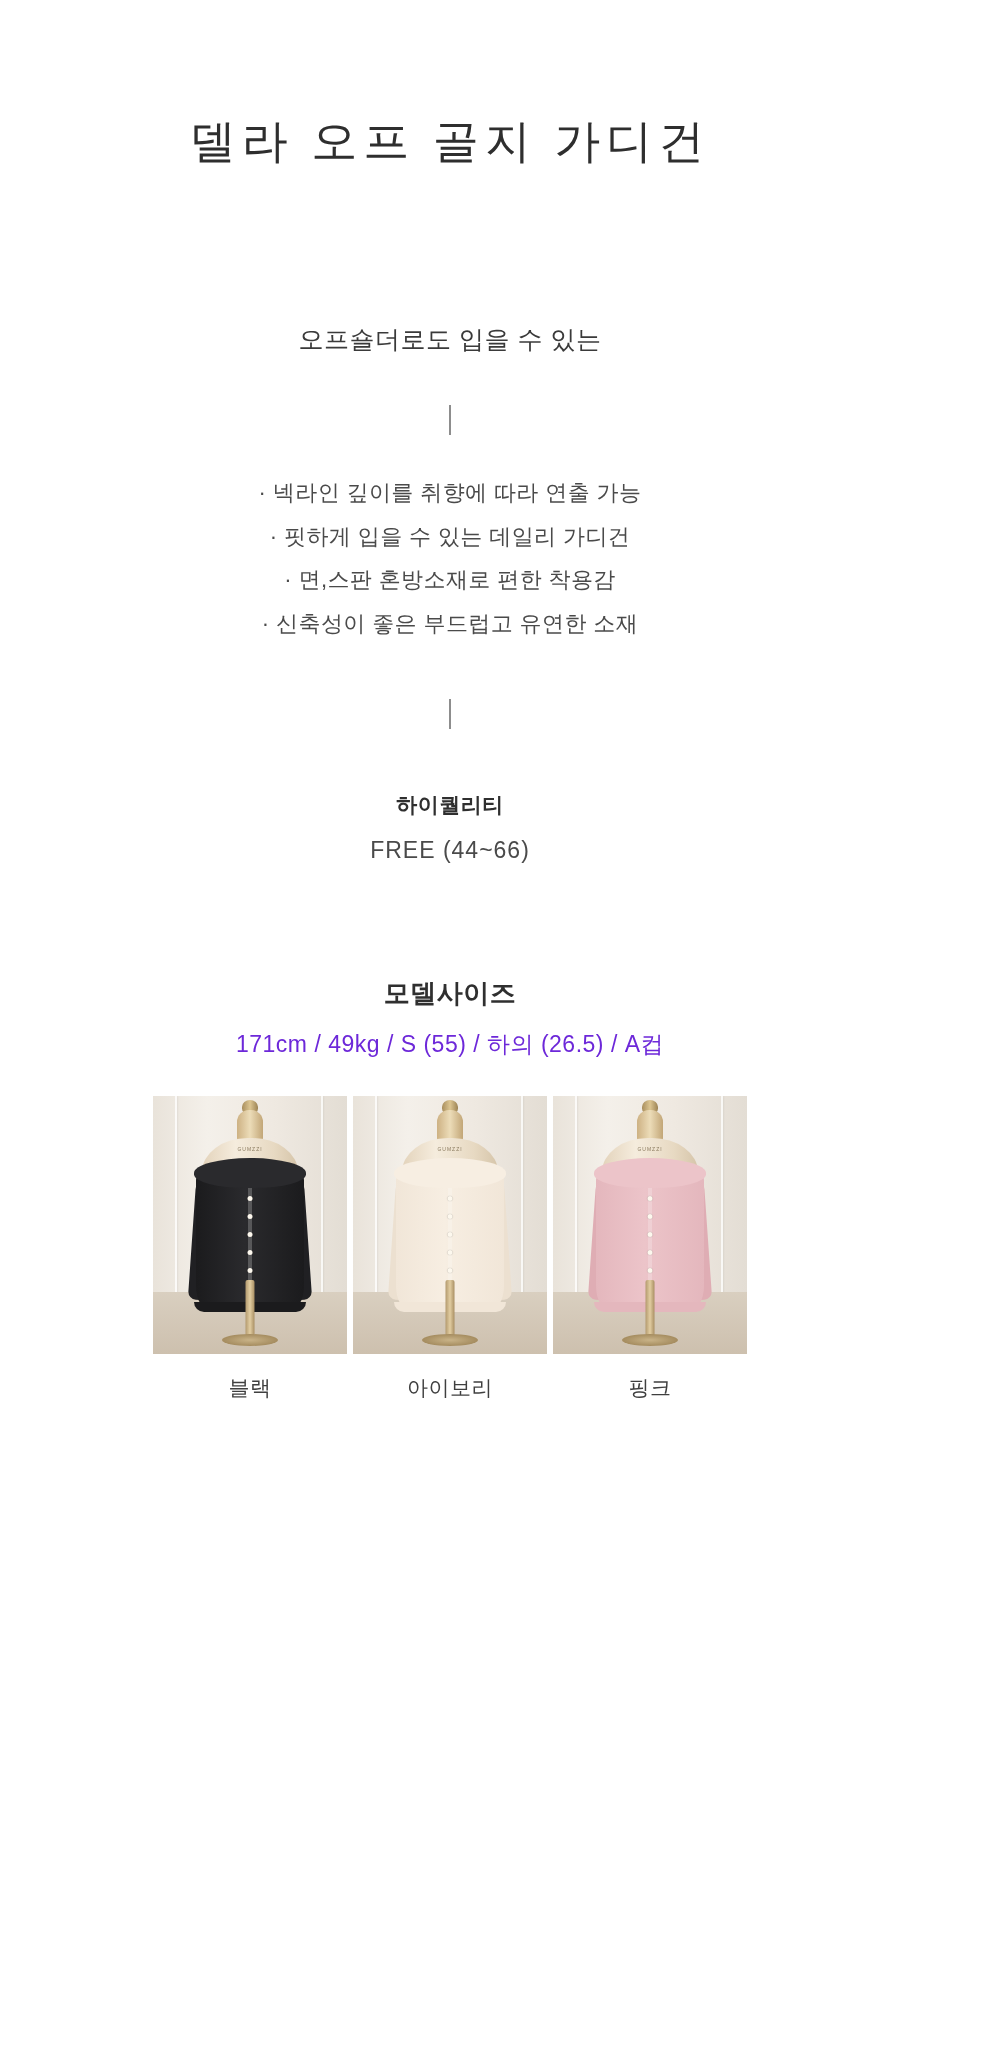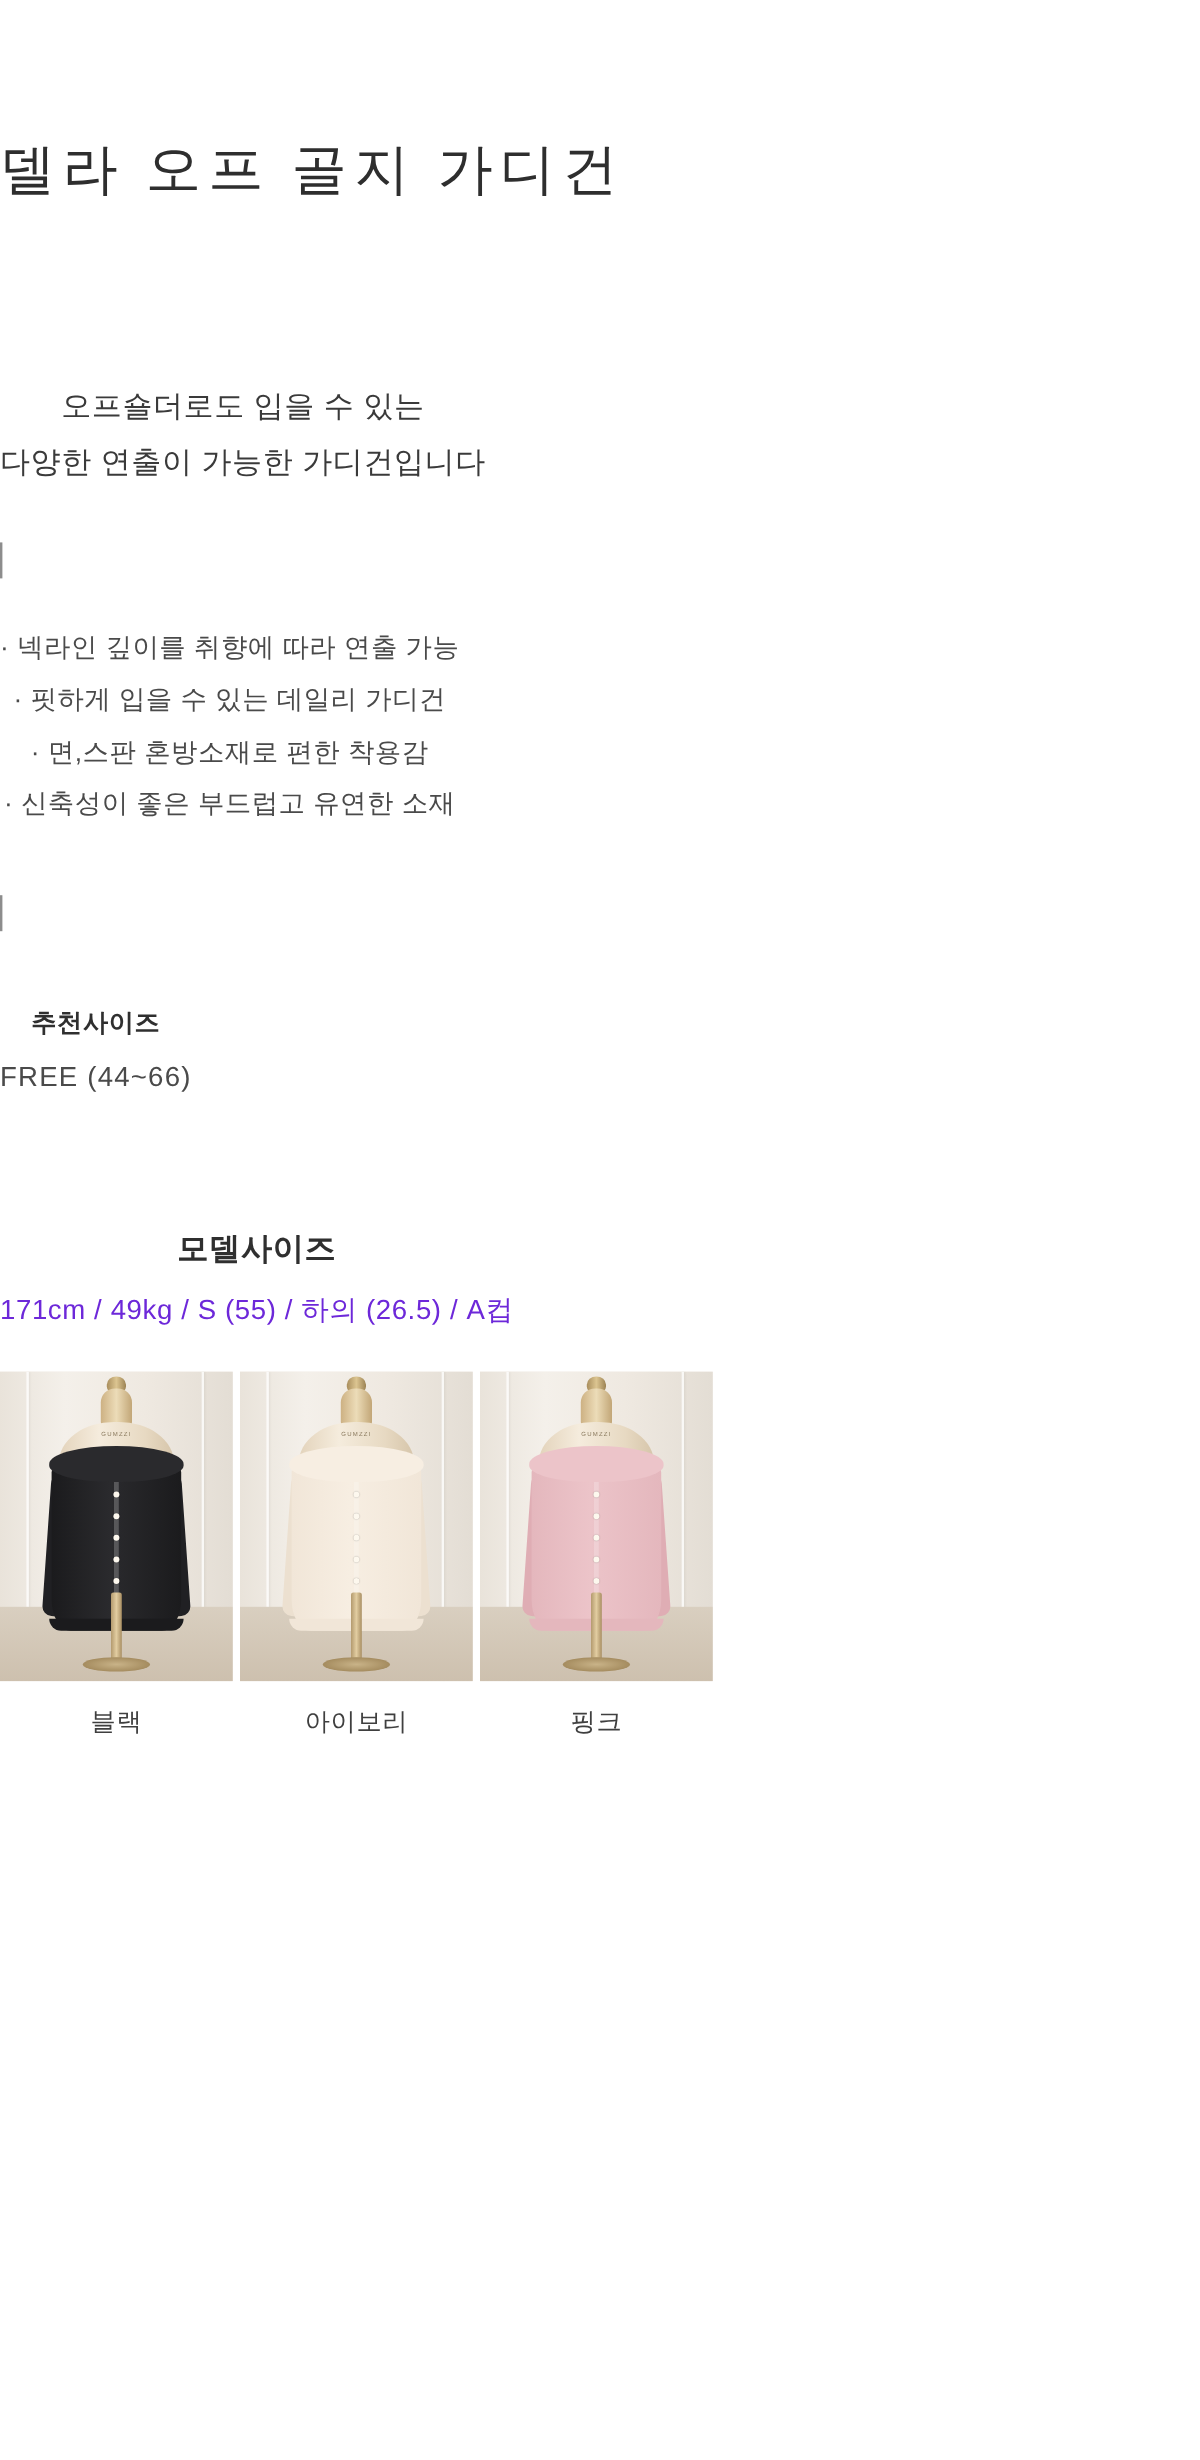--- a/index.html
+++ b/index.html
@@ -14,21 +14,21 @@
     color: #3d3d3d;
     -webkit-font-smoothing: antialiased;
   }
   .page {
     width: 900px;
     min-height: 2050px;
     position: relative;
     box-sizing: border-box;
     display: flex;
     flex-direction: column;
-    align-items: flex-start;
+    align-items: center;
   }
 
   
   .title {
     margin-top: 112px;
     font-family: "Liberation Serif", "DejaVu Serif", serif;
     font-size: 46px;
     letter-spacing: 6px;
     font-weight: 400;
     color: #2e2e2e;
@@ -268,36 +268,35 @@
 </style>
 </head>
 <body>
 
 <div class="page">
 
   <h1 class="title">델라 오프 골지 가디건</h1>
 
   <div class="lead">
     <div>오프숄더로도 입을 수 있는</div>
-    <div>다양한 연출이 가능한 가디건입니다</div>
   </div>
 
   <div class="divider"></div>
 
   <div class="features">
     <div>· 넥라인 깊이를 취향에 따라 연출 가능</div>
     <div>· 핏하게 입을 수 있는 데일리 가디건</div>
     <div>· 면,스판 혼방소재로 편한 착용감</div>
     <div>· 신축성이 좋은 부드럽고 유연한 소재</div>
   </div>
 
   <div class="divider second"></div>
 
   <div class="size-block">
-    <div class="size-heading">추천사이즈</div>
+    <div class="size-heading">하이퀄리티</div>
     <div class="size-value">FREE (44~66)</div>
   </div>
 
   <div class="model-block">
     <div class="model-heading">모델사이즈</div>
     <div class="model-value">171cm / 49kg / S (55) / 하의 (26.5) / A컵</div>
   </div>
 
   <div class="gallery">
 

